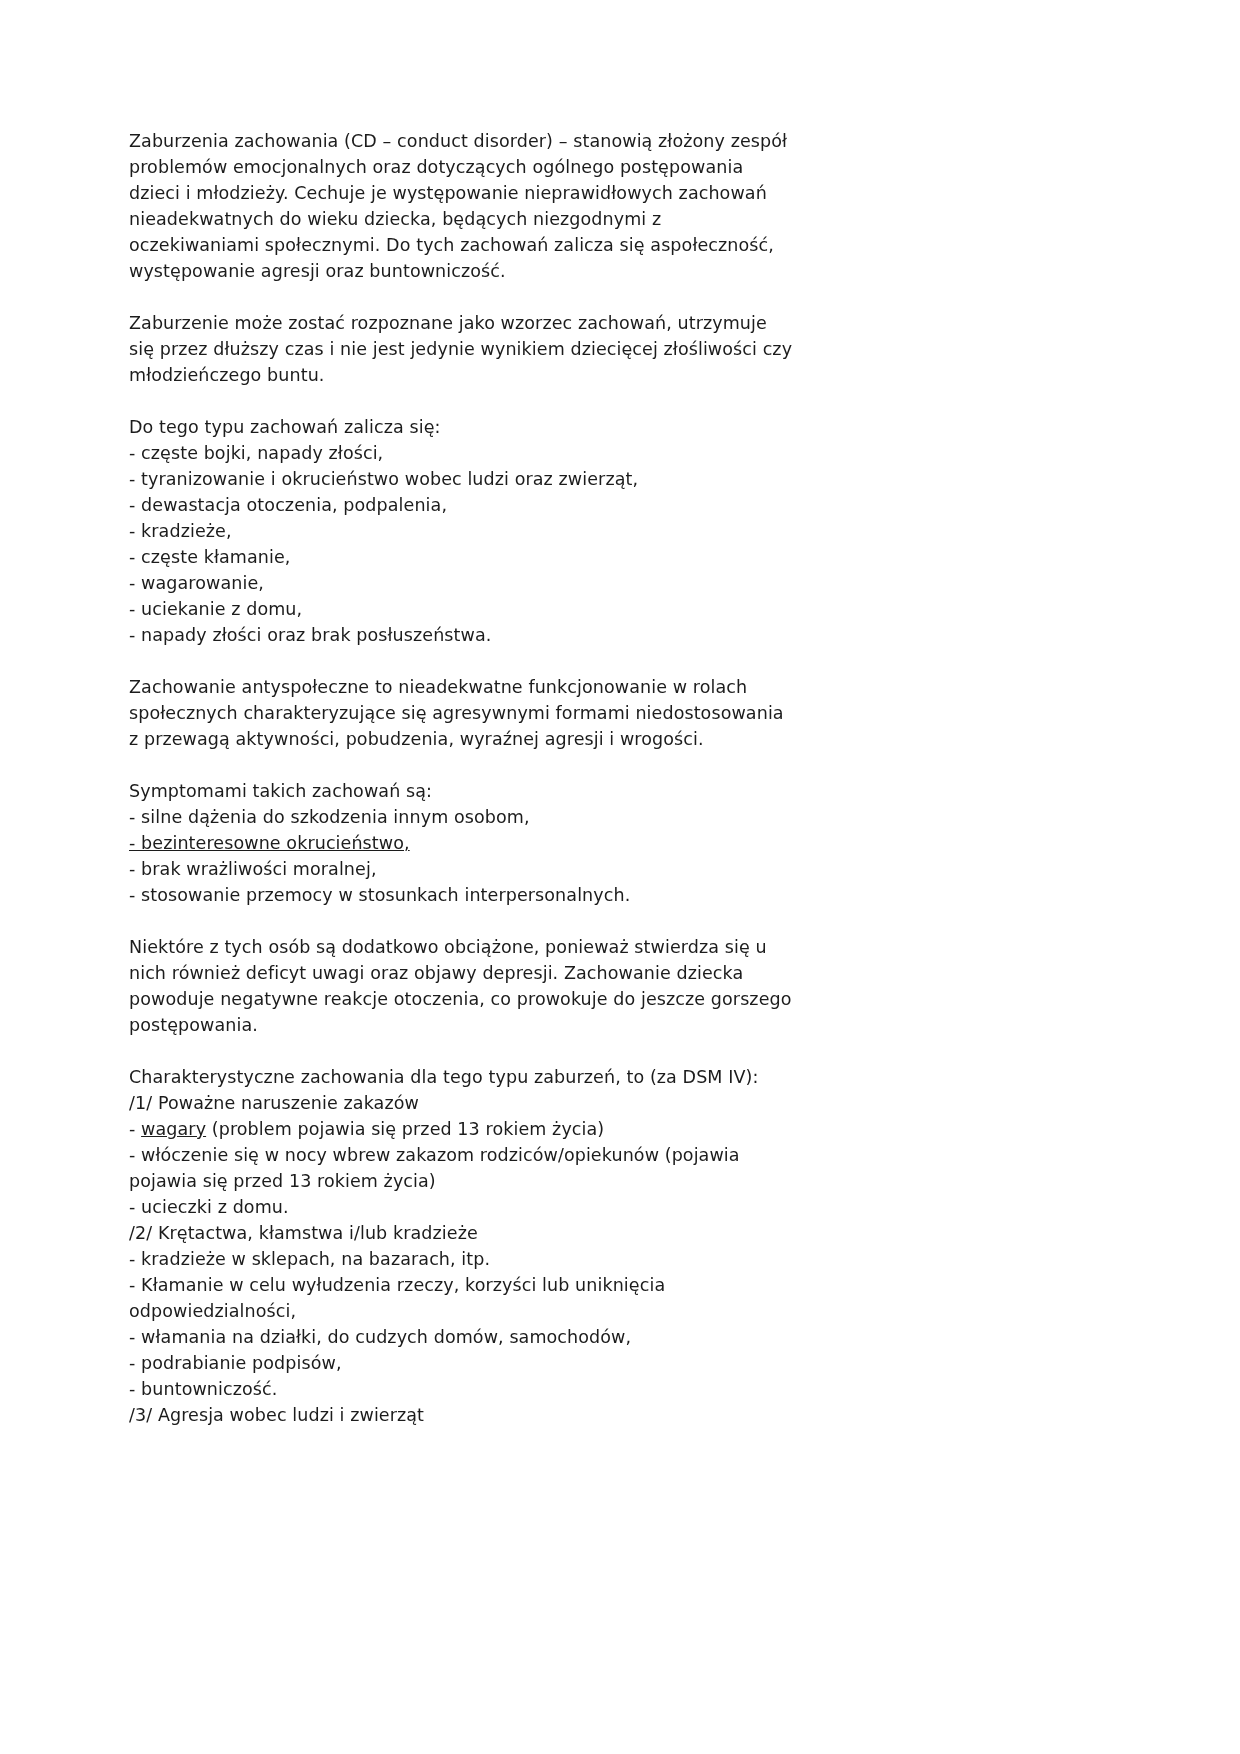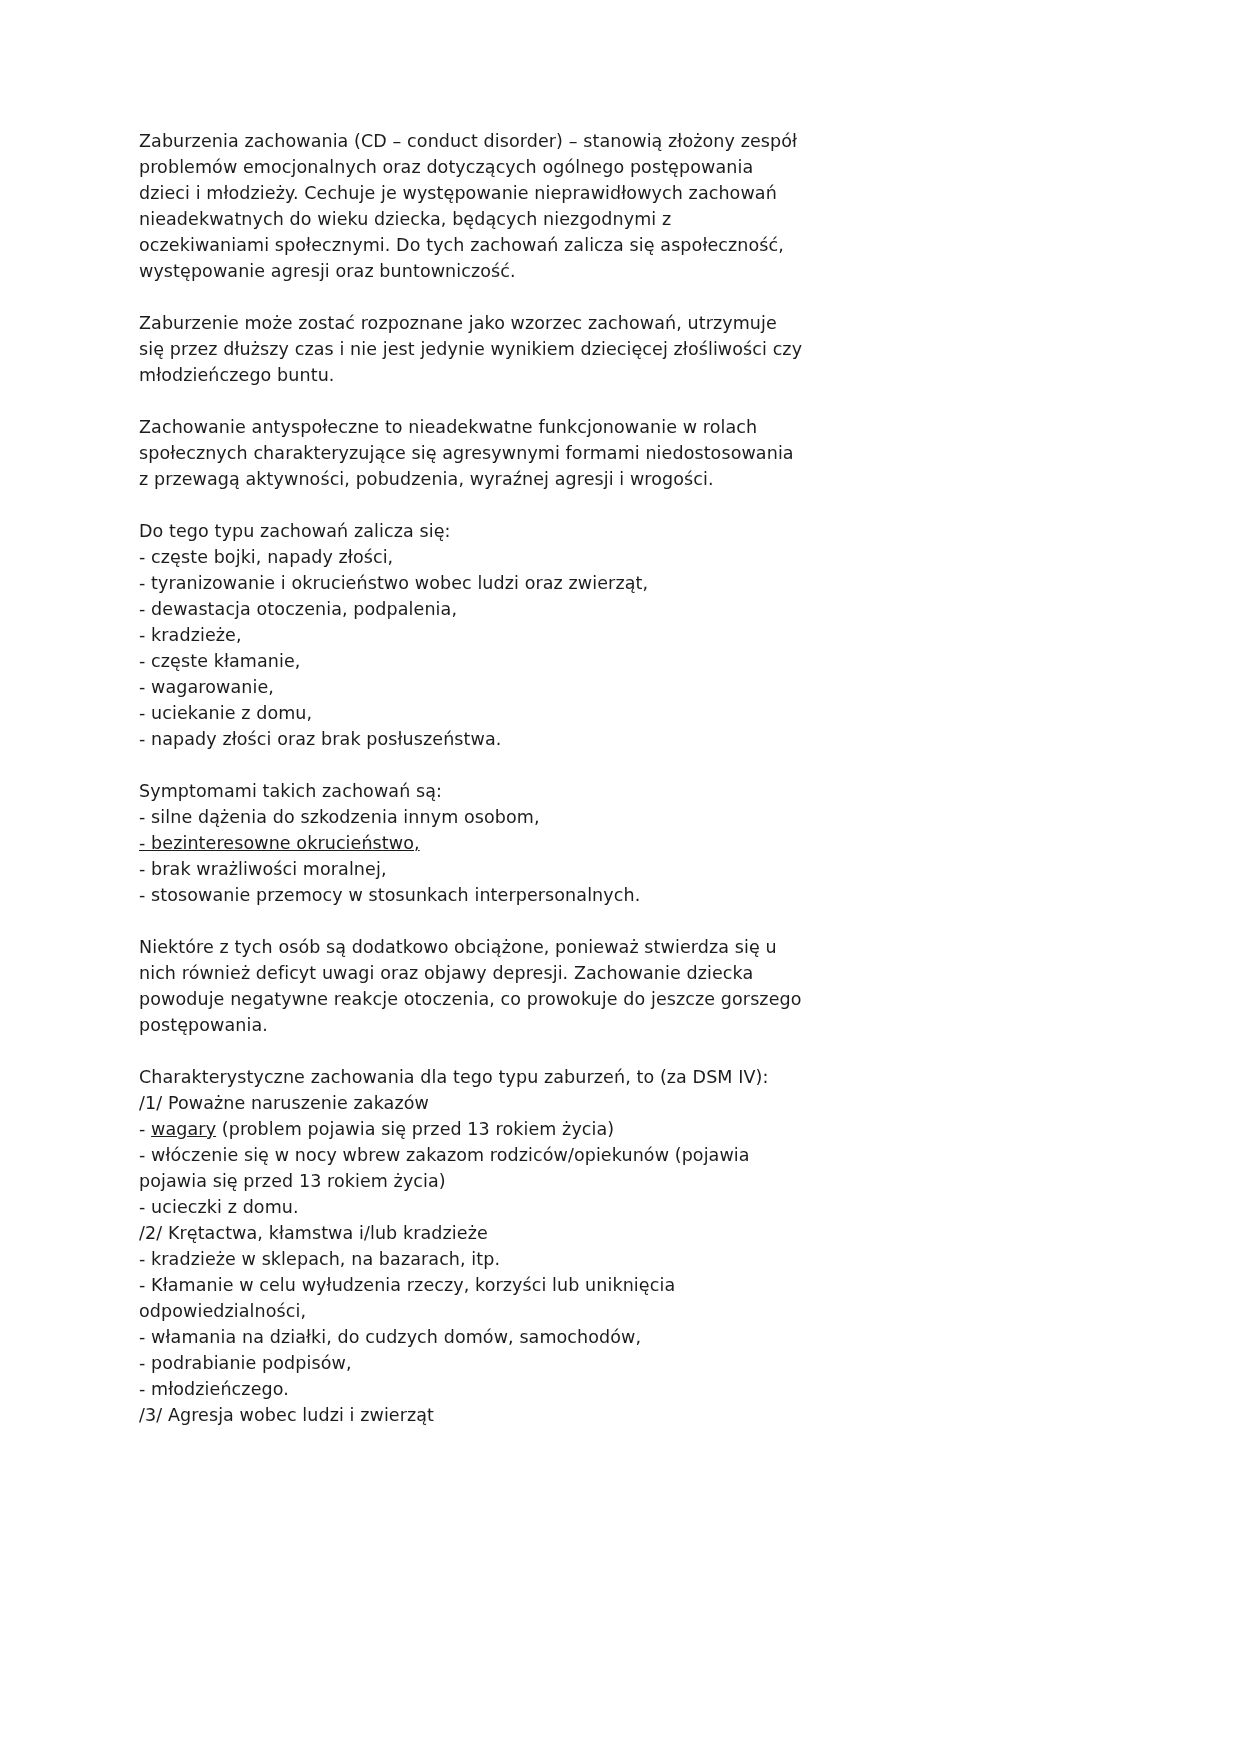--- a/index.html
+++ b/index.html
@@ -18,21 +18,21 @@
   .page {
     position: absolute;
     left: 0;
     top: 0;
     width: 1240px;
     height: 1754px;
     background: #ffffff;
   }
   .document-body {
     position: absolute;
-    left: 139px;
+    left: 129px;
     top: 128px;
     width: 980px;
   }
   .block {
     margin: 0 0 26px 0;
   }
   .block:last-child {
     margin-bottom: 16px;
   }
   .line {
@@ -58,34 +58,34 @@
         <div class="line">nieadekwatnych do wieku dziecka, będących niezgodnymi z</div>
         <div class="line">oczekiwaniami społecznymi. Do tych zachowań zalicza się aspołeczność,</div>
         <div class="line">występowanie agresji oraz buntowniczość.</div>
       </div>
       <div class="block">
         <div class="line">Zaburzenie może zostać rozpoznane jako wzorzec zachowań, utrzymuje</div>
         <div class="line">się przez dłuższy czas i nie jest jedynie wynikiem dziecięcej złośliwości czy</div>
         <div class="line">młodzieńczego buntu.</div>
       </div>
       <div class="block">
-        <div class="line">Zachowanie antyspołeczne to nieadekwatne funkcjonowanie w rolach</div>
-        <div class="line">społecznych charakteryzujące się agresywnymi formami niedostosowania</div>
-        <div class="line">z przewagą aktywności, pobudzenia, wyraźnej agresji i wrogości.</div>
-      </div>
-      <div class="block">
         <div class="line">Do tego typu zachowań zalicza się:</div>
         <div class="line">- częste bojki, napady złości,</div>
         <div class="line">- tyranizowanie i okrucieństwo wobec ludzi oraz zwierząt,</div>
         <div class="line">- dewastacja otoczenia, podpalenia,</div>
         <div class="line">- kradzieże,</div>
         <div class="line">- częste kłamanie,</div>
         <div class="line">- wagarowanie,</div>
         <div class="line">- uciekanie z domu,</div>
         <div class="line">- napady złości oraz brak posłuszeństwa.</div>
+      </div>
+      <div class="block">
+        <div class="line">Zachowanie antyspołeczne to nieadekwatne funkcjonowanie w rolach</div>
+        <div class="line">społecznych charakteryzujące się agresywnymi formami niedostosowania</div>
+        <div class="line">z przewagą aktywności, pobudzenia, wyraźnej agresji i wrogości.</div>
       </div>
       <div class="block">
         <div class="line">Symptomami takich zachowań są:</div>
         <div class="line">- silne dążenia do szkodzenia innym osobom,</div>
         <div class="line"><span class="u">- bezinteresowne okrucieństwo,</span></div>
         <div class="line">- brak wrażliwości moralnej,</div>
         <div class="line">- stosowanie przemocy w stosunkach interpersonalnych.</div>
       </div>
       <div class="block">
         <div class="line">Niektóre z tych osób są dodatkowo obciążone, ponieważ stwierdza się u</div>
@@ -99,17 +99,17 @@
         <div class="line"><span>- </span><span class="u">wagary</span><span> (problem pojawia się przed 13 rokiem życia)</span></div>
         <div class="line">- włóczenie się w nocy wbrew zakazom rodziców/opiekunów (pojawia</div>
         <div class="line">pojawia się przed 13 rokiem życia)</div>
         <div class="line">- ucieczki z domu.</div>
         <div class="line">/2/ Krętactwa, kłamstwa i/lub kradzieże</div>
         <div class="line">- kradzieże w sklepach, na bazarach, itp.</div>
         <div class="line">- Kłamanie w celu wyłudzenia rzeczy, korzyści lub uniknięcia</div>
         <div class="line">odpowiedzialności,</div>
         <div class="line">- włamania na działki, do cudzych domów, samochodów,</div>
         <div class="line">- podrabianie podpisów,</div>
-        <div class="line">- młodzieńczego.</div>
+        <div class="line">- buntowniczość.</div>
         <div class="line">/3/ Agresja wobec ludzi i zwierząt</div>
       </div>
     </div>
 </div>
 
 </body></html>

